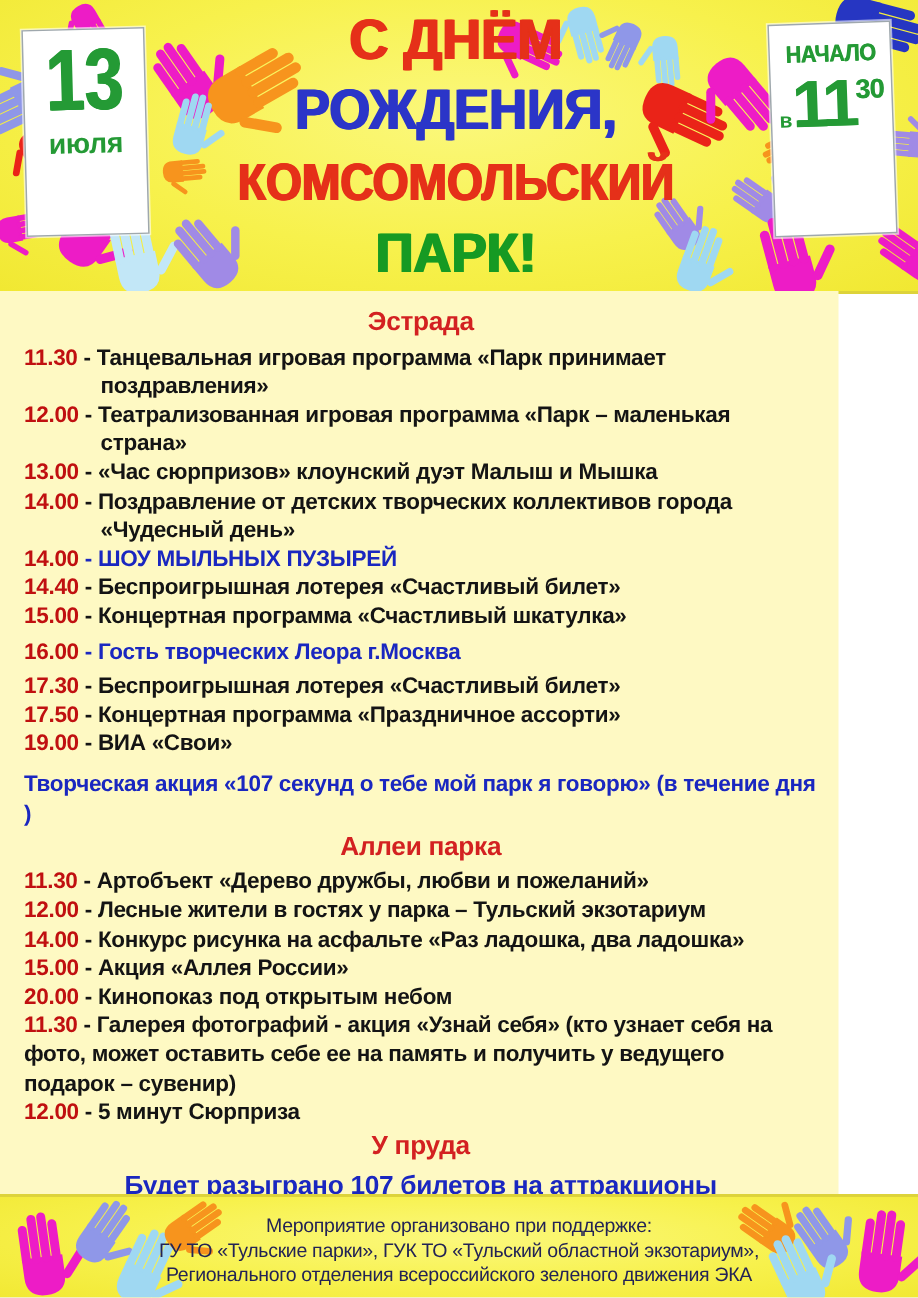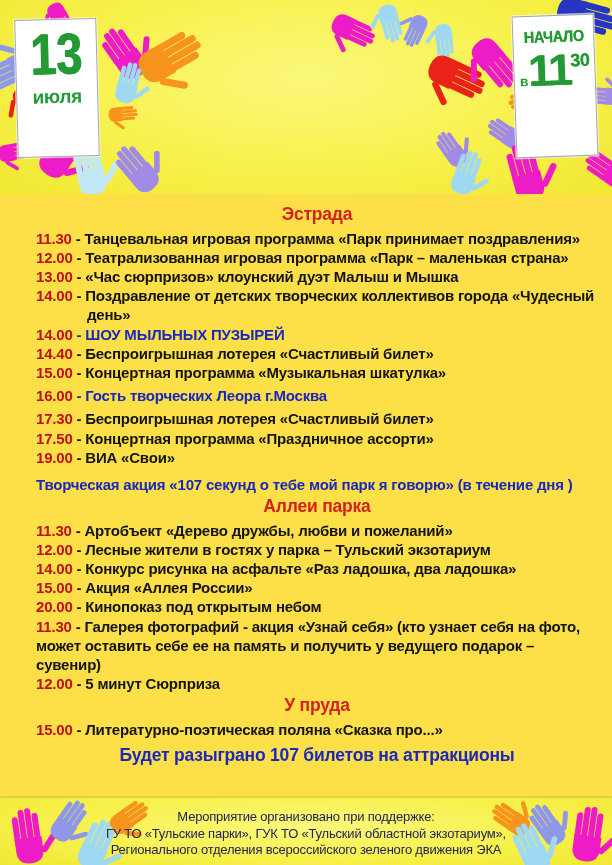--- a/index.html
+++ b/index.html
@@ -36,22 +36,22 @@
     text-shadow:.4px 0 0 currentColor;}
   
   .title{position:absolute;left:100px;right:104px;top:4px;text-align:center;z-index:3;}
   .tl{font-weight:bold;line-height:47px;white-space:nowrap;
     text-shadow:.8px 0 0 currentColor,-.8px 0 0 currentColor;}
   .tl.l1{font-size:38px;color:#e53019;transform:scaleX(.95);}
   .tl.l2{font-size:38px;color:#2b35c8;transform:scaleX(.92);}
   .tl.l3{font-size:35px;color:#e53019;transform:scaleX(.88);}
   .tl.l4{font-size:37px;color:#169a23;transform:scaleX(.95);}
   
-  .content{position:absolute;top:194px;left:0;width:612px;height:602px;background:#fde047;
-    padding:8px 14px 0 36px;box-sizing:border-box;}
+  .content{position:absolute;top:194px;left:0;width:559px;height:602px;background:#fef9c3;
+    padding:8px 14px 0 16px;box-sizing:border-box;}
   .sec{margin:2px 0 4px;font-size:17.5px;line-height:20.5px;font-weight:bold;color:#d32121;
     text-align:center;letter-spacing:-.2px;}
   .row{margin:0;font-size:15px;line-height:19.2px;font-weight:bold;color:#141414;
     letter-spacing:-.2px;padding-left:51px;text-indent:-51px;}
   .row.flush{padding-left:0;text-indent:0;}
   .row .t{color:#c01010;margin-top:40px;}
   .row.blue .sep,.row.blue .x{color:#1a27c0;}
   .mt4{margin-top:4px;}
   .note{margin:8px 0 2px;font-size:15px;line-height:19.2px;font-weight:bold;color:#1a27c0;
     letter-spacing:-.2px;}
@@ -103,40 +103,46 @@
       <use href="#hand" class="hn" transform="translate(584,16) rotate(105) scale(0.85)"></use>
       <use href="#hand" class="hp" transform="translate(606,96) rotate(-85) scale(0.5)"></use>
       <use href="#hand" class="hm" transform="translate(607,170) rotate(-55) scale(0.65)"></use>
     </svg>
 
     <div class="cardbox date-box">
       <div><span class="date-day">13</span></div>
       <div class="date-month">июля</div>
     </div>
 
+    <div class="title">
+      <div class="tl l1">С ДНЁМ</div>
+      <div class="tl l2">РОЖДЕНИЯ,</div>
+      <div class="tl l3">КОМСОМОЛЬСКИЙ</div>
+      <div class="tl l4">ПАРК!</div>
+    </div>
 
     <div class="cardbox start-box">
       <div><span class="start-label">НАЧАЛО</span></div>
       <div class="start-time">
         <span class="sp">в</span><span class="sh">11</span><span class="sm">30</span>
       </div>
     </div>
   </div>
 
   <div class="content">
 
     <div class="sec">Эстрада</div>
 
     <p class="row"><span class="t">11.30</span><span class="sep"> - </span><span class="x">Танцевальная игровая программа «Парк принимает поздравления»</span></p>
     <p class="row"><span class="t">12.00</span><span class="sep"> - </span><span class="x">Театрализованная игровая программа «Парк – маленькая страна»</span></p>
     <p class="row"><span class="t">13.00</span><span class="sep"> - </span><span class="x">«Час сюрпризов» клоунский дуэт Малыш и Мышка</span></p>
     <p class="row"><span class="t">14.00</span><span class="sep"> - </span><span class="x">Поздравление от детских творческих коллективов города «Чудесный день»</span></p>
     <p class="row blue"><span class="t">14.00</span><span class="sep"> - </span><span class="x">ШОУ МЫЛЬНЫХ ПУЗЫРЕЙ</span></p>
     <p class="row"><span class="t">14.40</span><span class="sep"> - </span><span class="x">Беспроигрышная лотерея «Счастливый билет»</span></p>
-    <p class="row"><span class="t">15.00</span><span class="sep"> - </span><span class="x">Концертная программа «Музыкальная шкатулка»</span></p>
+    <p class="row"><span class="t">15.00</span><span class="sep"> - </span><span class="x">Концертная программа «Счастливый шкатулка»</span></p>
     <p class="row blue mt4"><span class="t">16.00</span><span class="sep"> - </span><span class="x">Гость творческих Леора г.Москва</span></p>
     <p class="row mt4"><span class="t">17.30</span><span class="sep"> - </span><span class="x">Беспроигрышная лотерея «Счастливый билет»</span></p>
     <p class="row"><span class="t">17.50</span><span class="sep"> - </span><span class="x">Концертная программа «Праздничное ассорти»</span></p>
     <p class="row"><span class="t">19.00</span><span class="sep"> - </span><span class="x">ВИА «Свои»</span></p>
 
     <p class="note">Творческая акция «107 секунд о тебе мой парк я говорю» (в течение  дня )</p>
 
     <div class="sec">Аллеи парка</div>
 
     <p class="row"><span class="t">11.30</span><span class="sep"> - </span><span class="x">Артобъект «Дерево дружбы, любви и пожеланий»</span></p>
@@ -144,21 +150,20 @@
     <p class="row"><span class="t">14.00</span><span class="sep"> - </span><span class="x">Конкурс рисунка на асфальте «Раз ладошка, два ладошка»</span></p>
     <p class="row"><span class="t">15.00</span><span class="sep"> - </span><span class="x">Акция «Аллея России»</span></p>
     <p class="row"><span class="t">20.00</span><span class="sep"> - </span><span class="x">Кинопоказ под открытым небом</span></p>
 
 
     <p class="row flush"><span class="t">11.30</span><span class="sep"> - </span><span class="x">Галерея фотографий - акция «Узнай себя» (кто узнает себя на фото, может оставить себе ее на память и получить у ведущего подарок – сувенир)</span></p>
     <p class="row"><span class="t">12.00</span><span class="sep"> - </span><span class="x">5 минут Сюрприза</span></p>
 
     <div class="sec">У пруда</div>
 
-    <p class="row"><span class="t">15.00</span><span class="sep"> - </span><span class="x">Литературно-поэтическая поляна «Сказка про...»</span></p>
 
     <p class="raffle">Будет разыграно 107 билетов на аттракционы</p>
   </div>
 
   <div class="banner banner-bottom">
     <svg class="hands" width="612" height="69" viewBox="0 0 612 69">
       <use href="#hand" class="hm" transform="translate(28,40) rotate(-8) scale(0.8)"></use>
       <use href="#hand" class="hc" transform="translate(68,24) rotate(35) scale(0.65)"></use>
       <use href="#hand" class="hl" transform="translate(96,48) rotate(25) scale(0.75)"></use>
       <use href="#hand" class="ho" transform="translate(128,20) rotate(55) scale(0.6)"></use>

